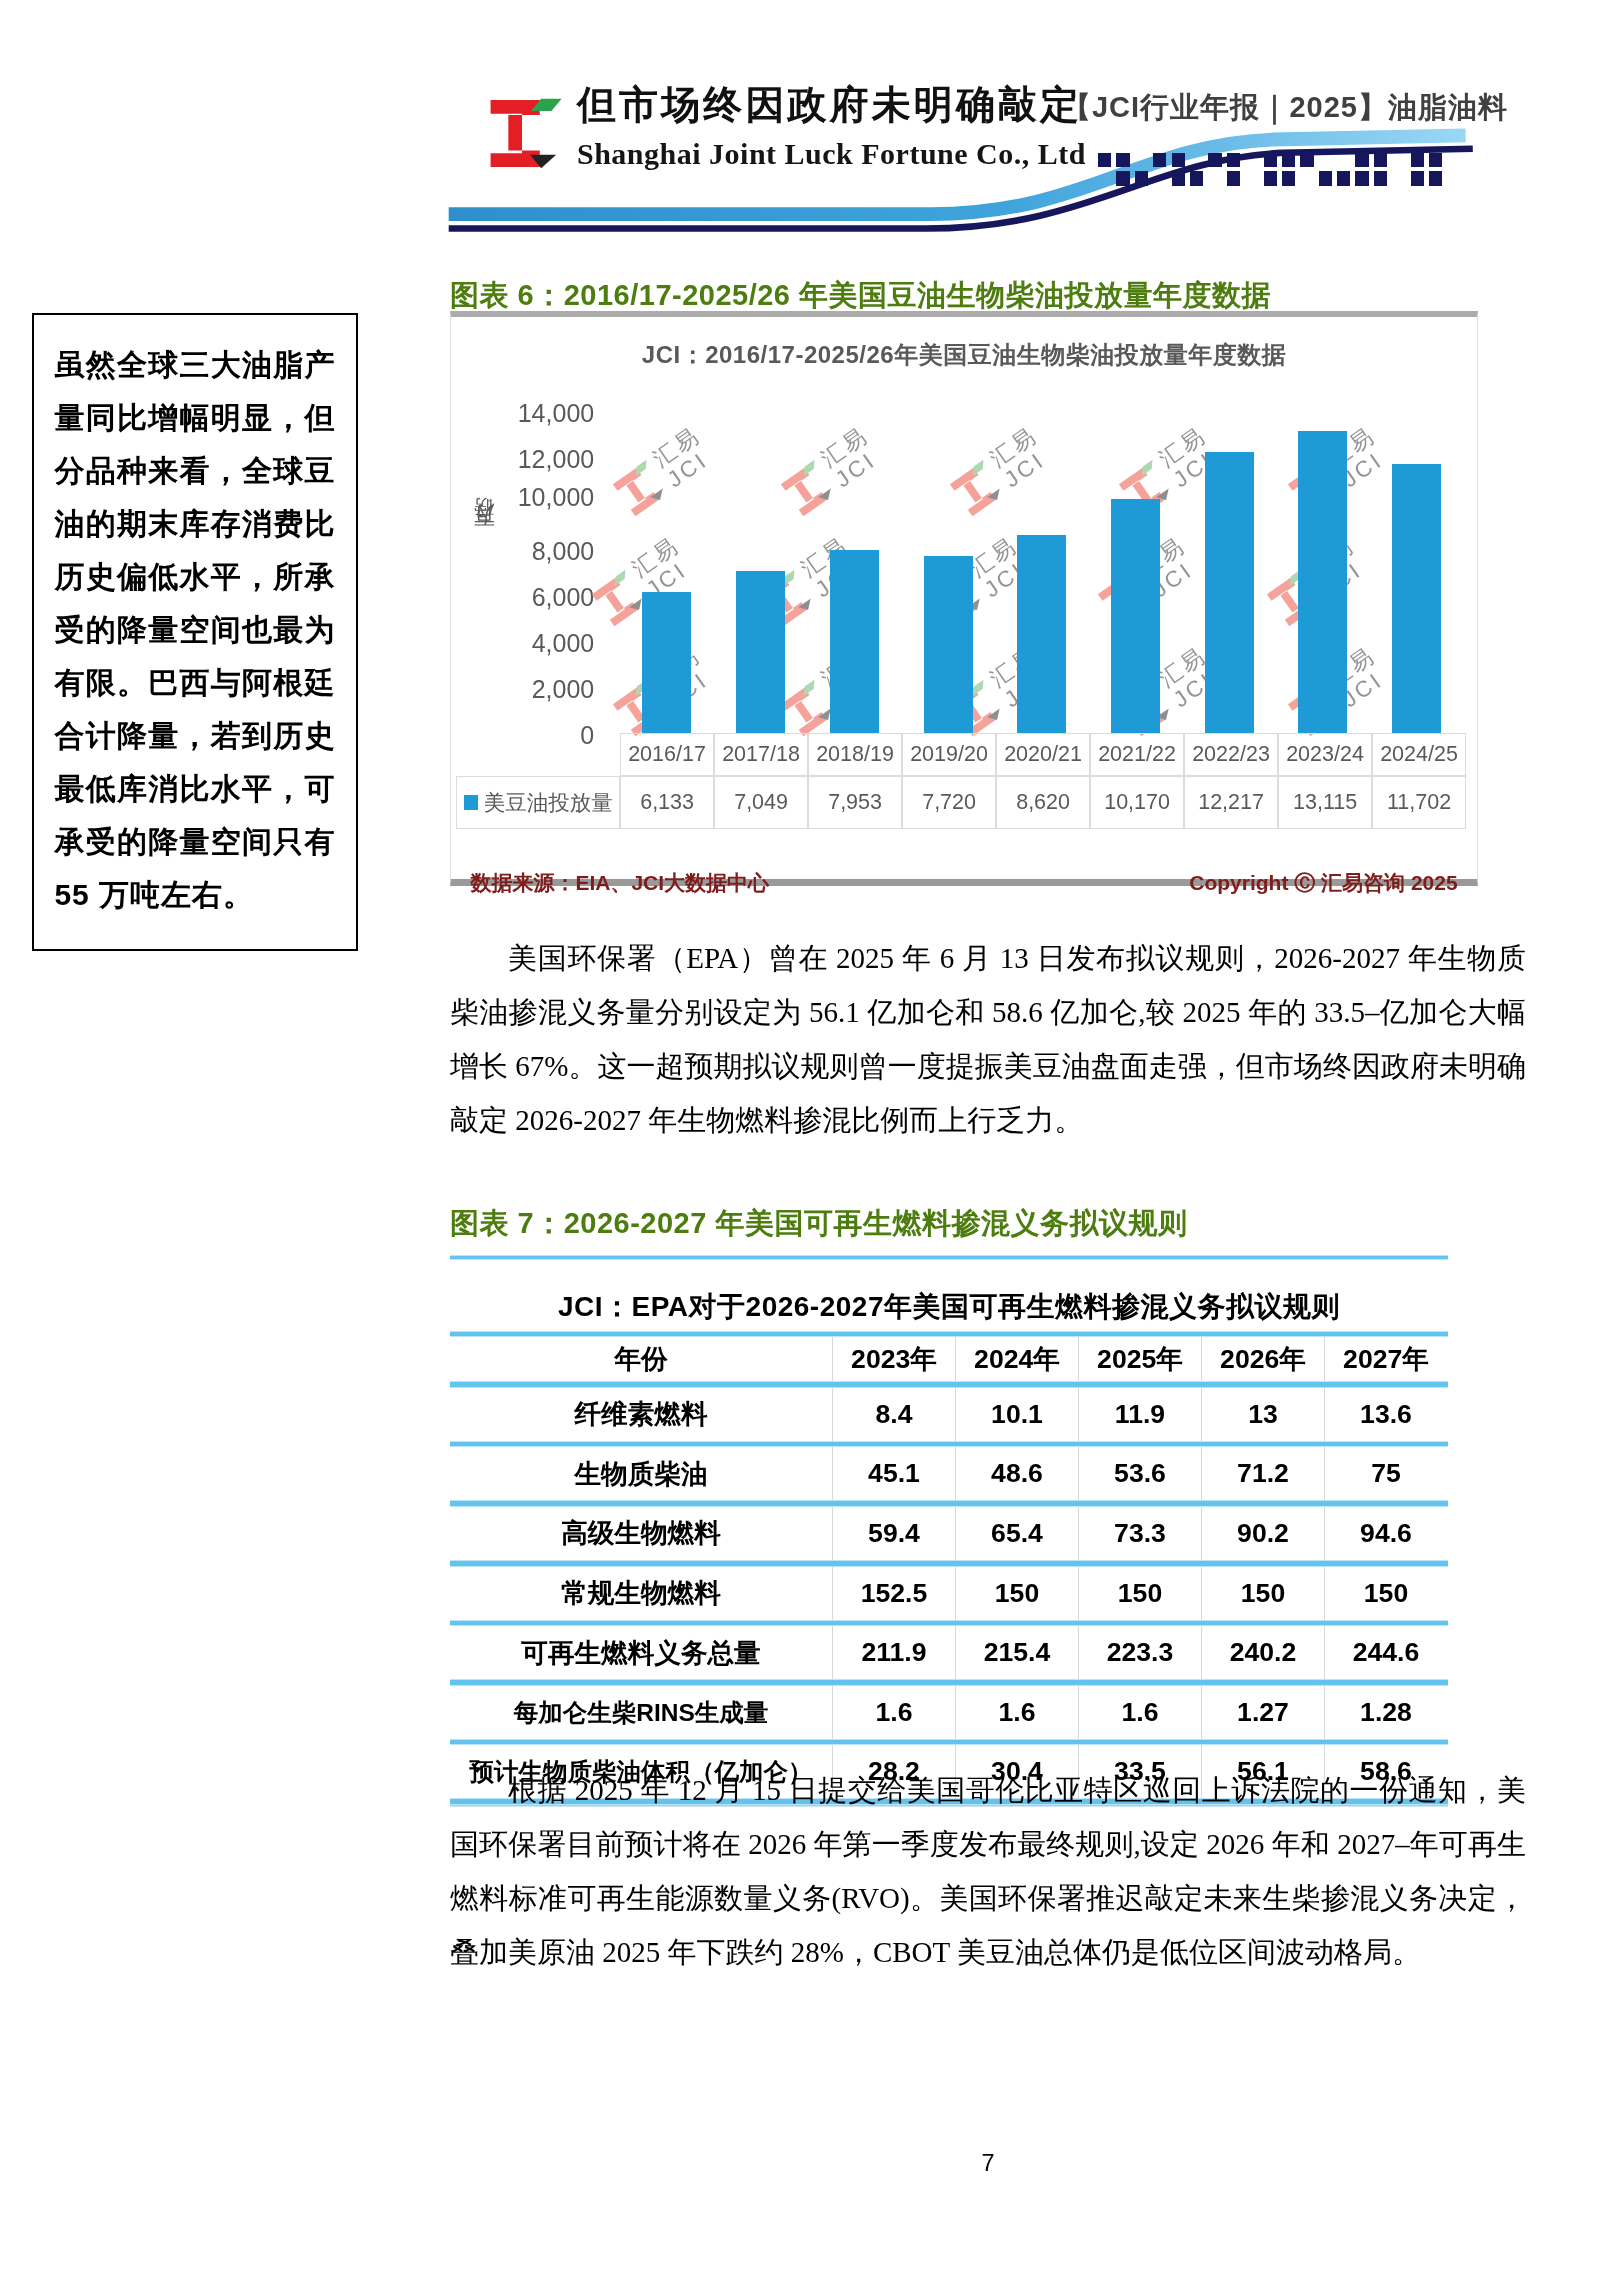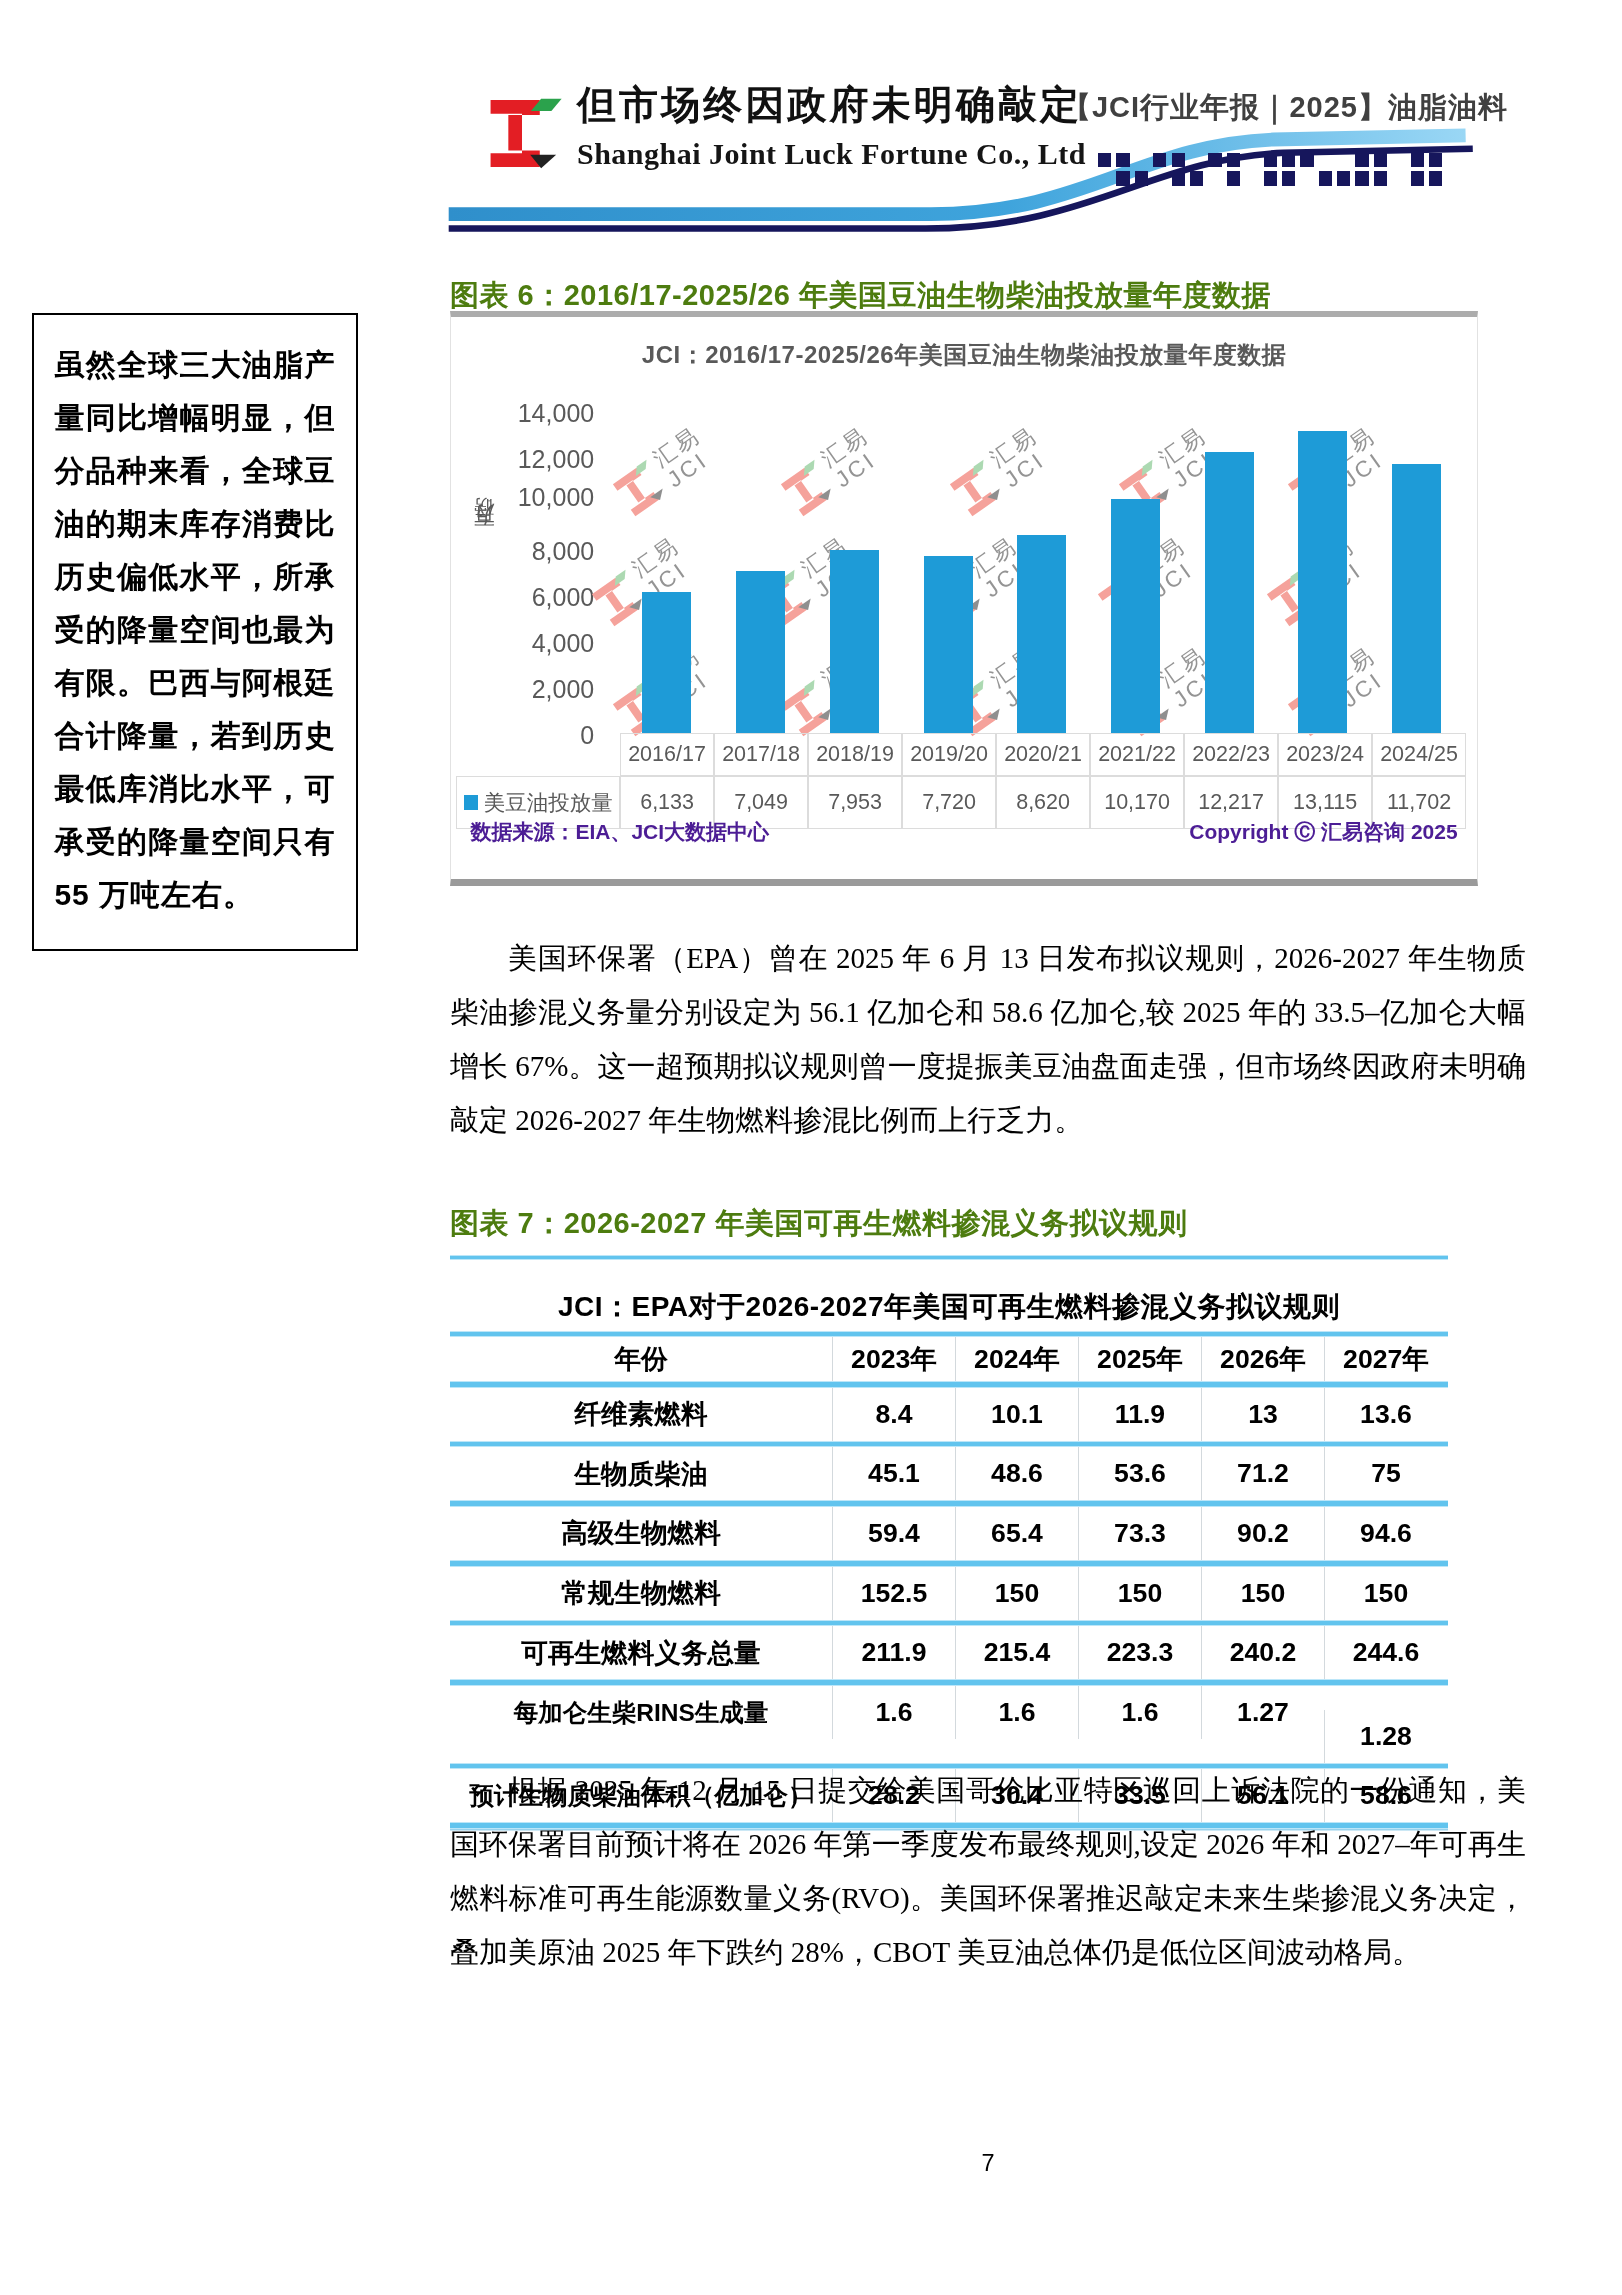--- a/index.html
+++ b/index.html
@@ -43,23 +43,23 @@
   .bar{position:absolute;bottom:0;background:#1E9BD7;}
   .wm{position:absolute;width:153px;height:87px;transform:rotate(-35deg);opacity:0.95;
       display:flex;align-items:center;pointer-events:none;}
   .wm .wmtxt{margin-left:5.1px;font-size:22.5px;line-height:24.5px;color:#8f8f8f;letter-spacing:3.1px;}
   .axis-row{position:absolute;left:0;white-space:nowrap;}
   .cell{display:inline-block;box-sizing:border-box;border:1px solid #DCDCDC;height:100%;
         text-align:center;color:#595959;font-size:21.5px;vertical-align:top;
         display:inline-flex;align-items:center;justify-content:center;}
   .legend-cell{justify-content:flex-start;padding-left:7.2px;}
   .legend-swatch{display:inline-block;width:13.3px;height:15.3px;background:#1E9BD7;margin-right:6.1px;}
-  .fig6-source-row{position:absolute;left:0;top:501px;width:100%;box-sizing:border-box;
+  .fig6-source-row{position:absolute;left:0;top:552px;width:100%;box-sizing:border-box;
                    padding:0 19.4px;display:flex;justify-content:space-between;
-                   font-size:21px;color:#4c1d95;font-weight:600;}
+                   font-size:21px;color:#7f1d1d;font-weight:600;}
 
   
   .tbl7{position:absolute;left:450px;top:1255px;width:998px;}
   .t7-line{height:4.6px;background:#62C4EE;border-top:1px solid #BCE6F8;border-bottom:1px solid #BCE6F8;}
   .t7-line.thin{height:2.6px;}
   .t7-line.thick{height:5.1px;box-shadow:0 1.5px 0 #9ad2ec;}
   .t7-title{height:47px;display:flex;align-items:center;justify-content:center;
             font-size:28px;font-weight:700;color:#000;letter-spacing:0.5px;margin-top:24px;}
   .t7-row{display:flex;align-items:stretch;}
   .t7-cell{box-sizing:border-box;display:flex;align-items:center;justify-content:center;
@@ -323,21 +323,21 @@
         <div class="t7-cell t7-data" style="width: 123px;">240.2</div>
         <div class="t7-cell t7-data" style="width: 123px;">244.6</div>
       </div>
       <div class="t7-line "></div>
       <div class="t7-row">
         <div class="t7-cell t7-data" style="width: 382px; font-size: 24.5px;">每加仑生柴RINS生成量</div>
         <div class="t7-cell t7-data" style="width: 123px;">1.6</div>
         <div class="t7-cell t7-data" style="width: 123px;">1.6</div>
         <div class="t7-cell t7-data" style="width: 123px;">1.6</div>
         <div class="t7-cell t7-data" style="width: 123px;">1.27</div>
-        <div class="t7-cell t7-data" style="width: 123px; margin-top: 24px;">1.28</div>
+        <div class="t7-cell t7-data" style="width: 123px;">1.28</div>
       </div>
       <div class="t7-line "></div>
       <div class="t7-row">
         <div class="t7-cell t7-data" style="width: 382px; font-size: 24.5px;">预计生物质柴油体积（亿加仑）</div>
         <div class="t7-cell t7-data" style="width: 123px;">28.2</div>
         <div class="t7-cell t7-data" style="width: 123px;">30.4</div>
         <div class="t7-cell t7-data" style="width: 123px;">33.5</div>
         <div class="t7-cell t7-data" style="width: 123px;">56.1</div>
         <div class="t7-cell t7-data" style="width: 123px;">58.6</div>
       </div>

